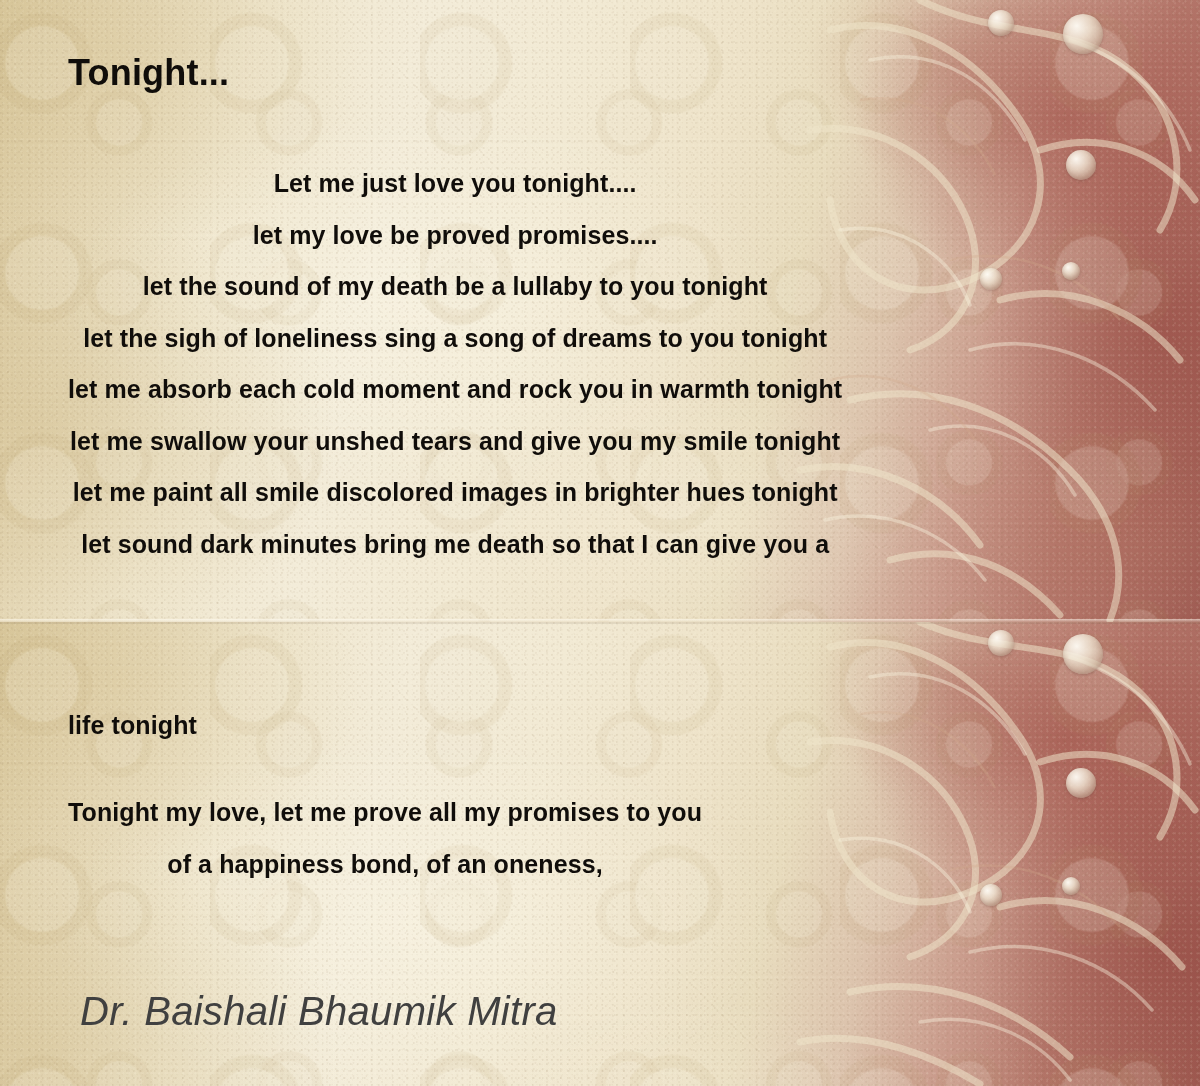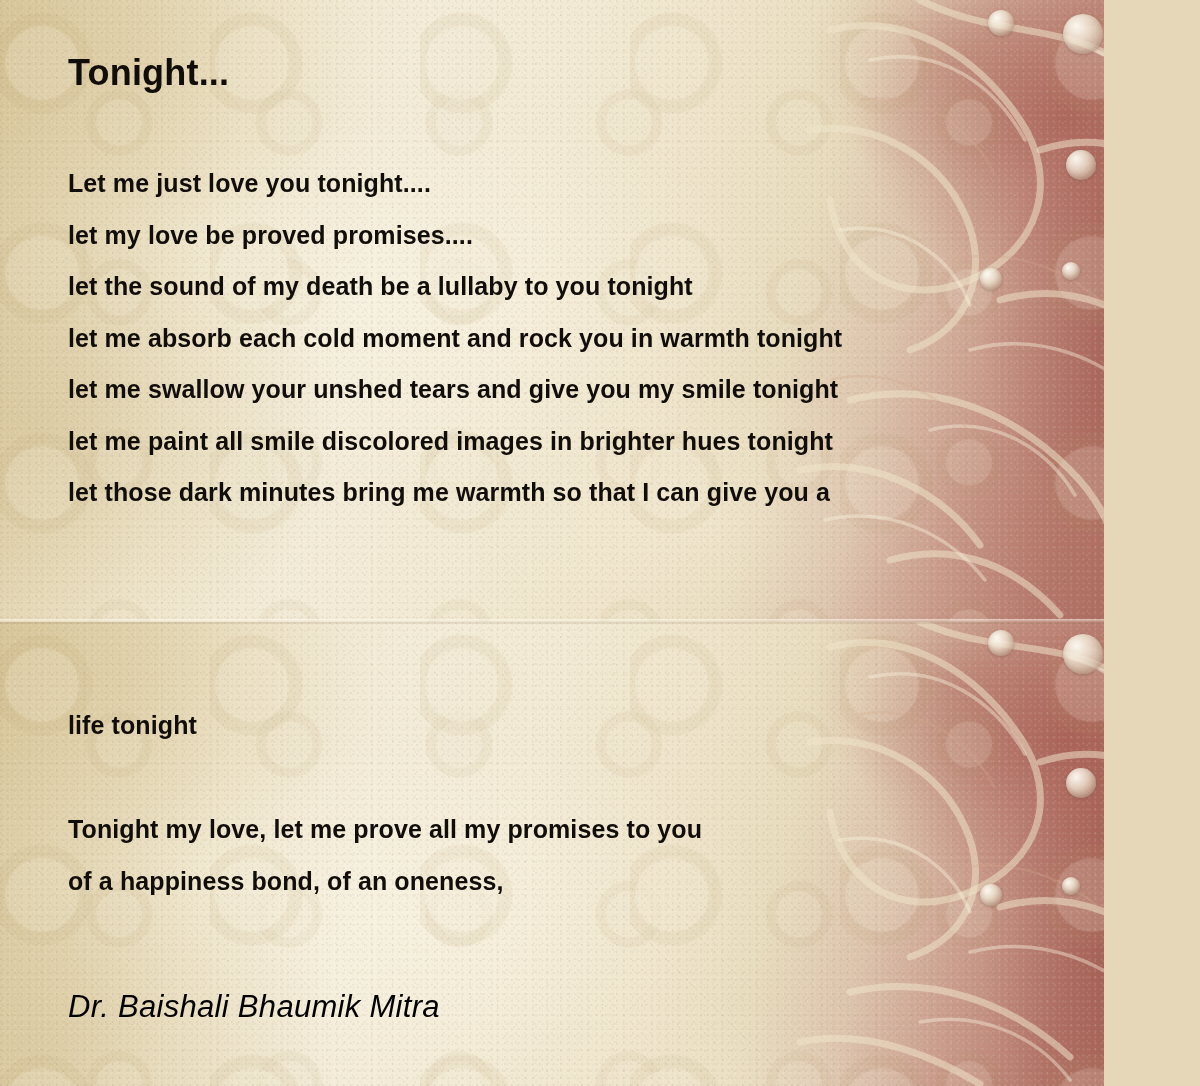--- a/index.html
+++ b/index.html
@@ -8,21 +8,21 @@
   html, body {
     width:1200px;
     height:1086px;
     overflow:hidden;
     background:#e6d7b8;
     font-family:"Liberation Sans", sans-serif;
   }
 
   .poem-page {
     position:relative;
-    width:1104px;
+    width:1200px;
     height:1086px;
     overflow:hidden;
   }
 
   
   .panel {
     position:absolute;
     left:0;
     width:1200px;
     overflow:hidden;
@@ -144,42 +144,43 @@
     font-size:36px;
     font-weight:bold;
     color:#100d0a;
     letter-spacing:0.2px;
     white-space:nowrap;
   }
 
   .stanza {
     position:absolute;
     left:68px;
+    text-align:center;
   }
   .stanza-one   { top:158px; }
   .stanza-two   { top:700px; }
-  .stanza-three { top:804px; }
+  .stanza-three { top:787px; }
 
   .poem-line {
     font-size:25px;
     font-weight:bold;
     color:#100d0a;
     line-height:51.5px;
     letter-spacing:0.1px;
     white-space:nowrap;
   }
 
   .author {
     position:absolute;
-    left:68px;
+    left:80px;
     top:989px;
-    font-size:31px;
+    font-size:40px;
     font-style:italic;
     font-weight:normal;
-    color:#000000;
+    color:#404040;
     letter-spacing:0.3px;
     white-space:nowrap;
   }
 </style>
 </head>
 <body>
 
 <div class="poem-page">
 
   <div class="panel panel-top">
@@ -264,24 +265,25 @@
   <div class="seam"></div>
 
   <div class="content">
 
     <div class="poem-title">Tonight...</div>
 
     <div class="stanza stanza-one">
       <div class="poem-line">Let me just love you tonight....</div>
       <div class="poem-line">let my love be proved promises....</div>
       <div class="poem-line">let the sound of my death be a lullaby to you tonight</div>
+      <div class="poem-line">let the sigh of loneliness sing a song of dreams to you tonight</div>
       <div class="poem-line">let me absorb each cold moment and rock you in warmth tonight</div>
       <div class="poem-line">let me swallow your unshed tears and give you my smile tonight</div>
       <div class="poem-line">let me paint all smile discolored images in brighter hues tonight</div>
-      <div class="poem-line">let those dark minutes bring me warmth so that I can give you a</div>
+      <div class="poem-line">let sound dark minutes bring me death so that I can give you a</div>
     </div>
 
     <div class="stanza stanza-two">
       <div class="poem-line">life tonight</div>
     </div>
 
     <div class="stanza stanza-three">
       <div class="poem-line">Tonight my love, let me prove all my promises to you</div>
       <div class="poem-line">of a happiness bond, of an oneness,</div>
     </div>

